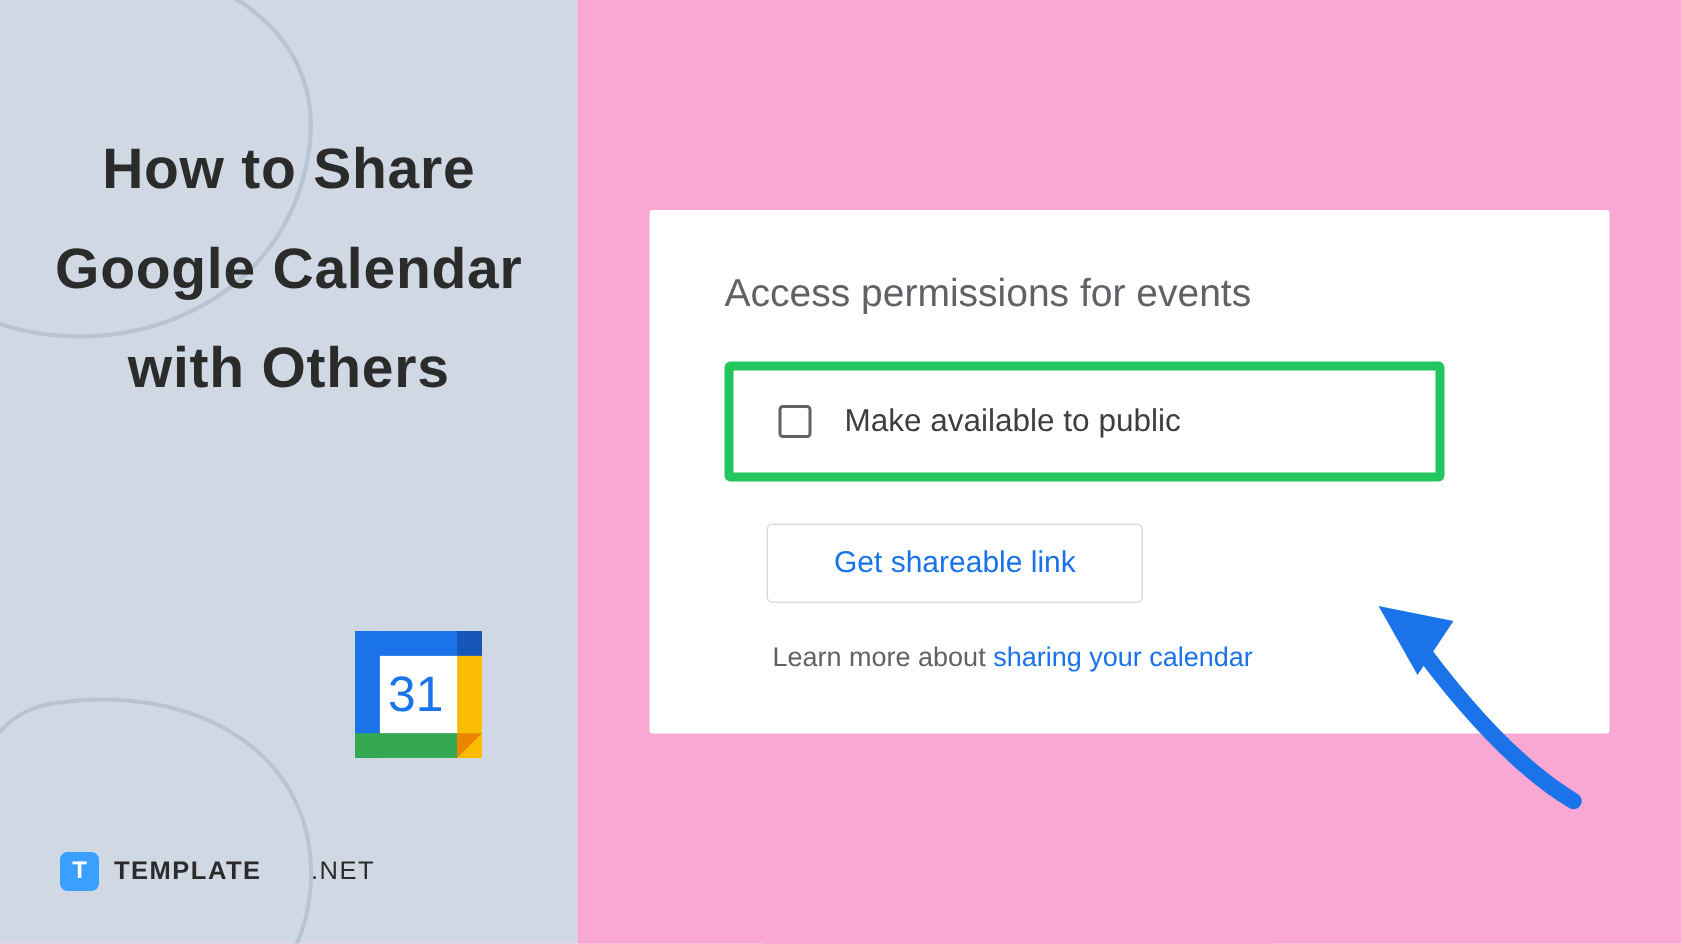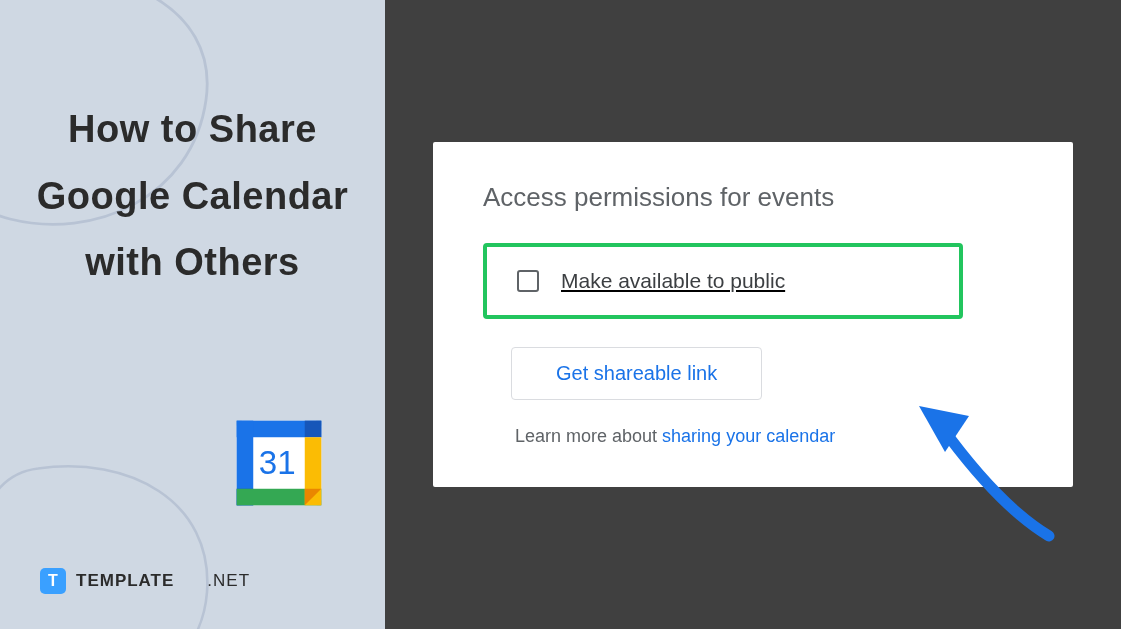--- a/index.html
+++ b/index.html
@@ -26,21 +26,21 @@
     }
     .blob2 {
       position: absolute;
       bottom: -80px;
       left: -40px;
       width: 260px;
       height: 260px;
     }
     .title {
       position: absolute;
-      top: 96px;
+      top: 80px;
       left: 30px;
       right: 30px;
       text-align: center;
       font-size: 38px;
       font-weight: 700;
       color: #2b2b2b;
       line-height: 1.75;
       letter-spacing: 0.5px;
     }
     .gcal-icon {
@@ -73,49 +73,48 @@
     .brand-text {
       color: #2b2b2b;
       font-size: 17px;
       font-weight: 600;
       letter-spacing: 1px;
     }
     .brand-thin { font-weight: 300; margin-left: 33px; }
     .right-panel {
       width: 736px;
       height: 629px;
-      background: #404040;
+      background: #f9a8d4;
       position: relative;
       display: flex;
       align-items: center;
       justify-content: center;
     }
     .card {
       background: #fff;
       width: 640px;
       padding: 40px 20px 40px 50px;
       border-radius: 2px;
       position: relative;
     }
     .section-title {
       font-size: 26px;
       color: #5f6367;
       font-weight: 400;
       margin-bottom: 30px;
     }
     .highlight-box {
-      border: 4px solid #22c55e;
+      border: 6px solid #22c55e;
       border-radius: 4px;
       padding: 22px 30px;
       display: flex;
       align-items: center;
       gap: 22px;
       margin-bottom: 28px;
       width: 480px;
-      text-decoration: underline;
     }
     .checkbox {
       width: 22px;
       height: 22px;
       border: 2.5px solid #5f6367;
       border-radius: 3px;
       flex-shrink: 0;
     }
     .checkbox-label {
       font-size: 21px;

